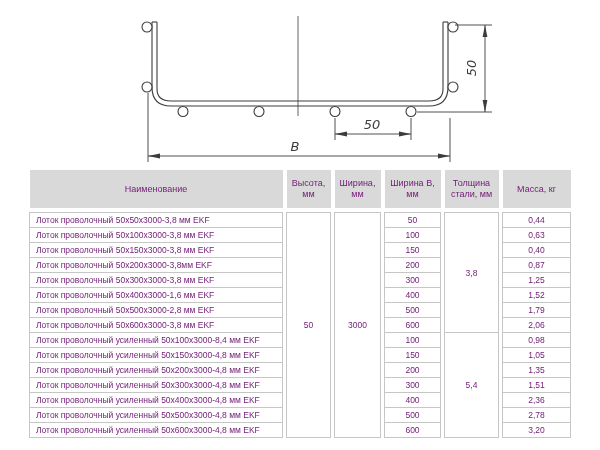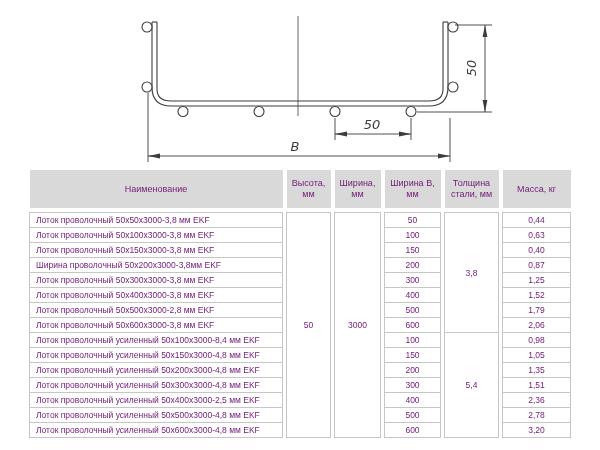--- a/index.html
+++ b/index.html
@@ -176,31 +176,31 @@
       <td class="name">Лоток проволочный 50x100x3000-3,8 мм EKF</td>
       <td>100</td>
       <td>0,63</td>
     </tr>
     <tr>
       <td class="name">Лоток проволочный 50x150x3000-3,8 мм EKF</td>
       <td>150</td>
       <td>0,40</td>
     </tr>
     <tr>
-      <td class="name">Ширина проволочный 50x200x3000-3,8мм EKF</td>
+      <td class="name">Лоток проволочный 50x200x3000-3,8мм EKF</td>
       <td>200</td>
       <td>0,87</td>
     </tr>
     <tr>
       <td class="name">Лоток проволочный 50x300x3000-3,8 мм EKF</td>
       <td>300</td>
       <td>1,25</td>
     </tr>
     <tr>
-      <td class="name">Лоток проволочный 50x400x3000-3,8 мм EKF</td>
+      <td class="name">Лоток проволочный 50x400x3000-1,6 мм EKF</td>
       <td>400</td>
       <td>1,52</td>
     </tr>
     <tr>
       <td class="name">Лоток проволочный 50x500x3000-2,8 мм EKF</td>
       <td>500</td>
       <td>1,79</td>
     </tr>
     <tr>
       <td class="name">Лоток проволочный 50x600x3000-3,8 мм EKF</td>
@@ -222,21 +222,21 @@
       <td class="name">Лоток проволочный усиленный 50x200x3000-4,8 мм EKF</td>
       <td>200</td>
       <td>1,35</td>
     </tr>
     <tr>
       <td class="name">Лоток проволочный усиленный 50x300x3000-4,8 мм EKF</td>
       <td>300</td>
       <td>1,51</td>
     </tr>
     <tr>
-      <td class="name">Лоток проволочный усиленный 50x400x3000-2,5 мм EKF</td>
+      <td class="name">Лоток проволочный усиленный 50x400x3000-4,8 мм EKF</td>
       <td>400</td>
       <td>2,36</td>
     </tr>
     <tr>
       <td class="name">Лоток проволочный усиленный 50x500x3000-4,8 мм EKF</td>
       <td>500</td>
       <td>2,78</td>
     </tr>
     <tr>
       <td class="name">Лоток проволочный усиленный 50x600x3000-4,8 мм EKF</td>

